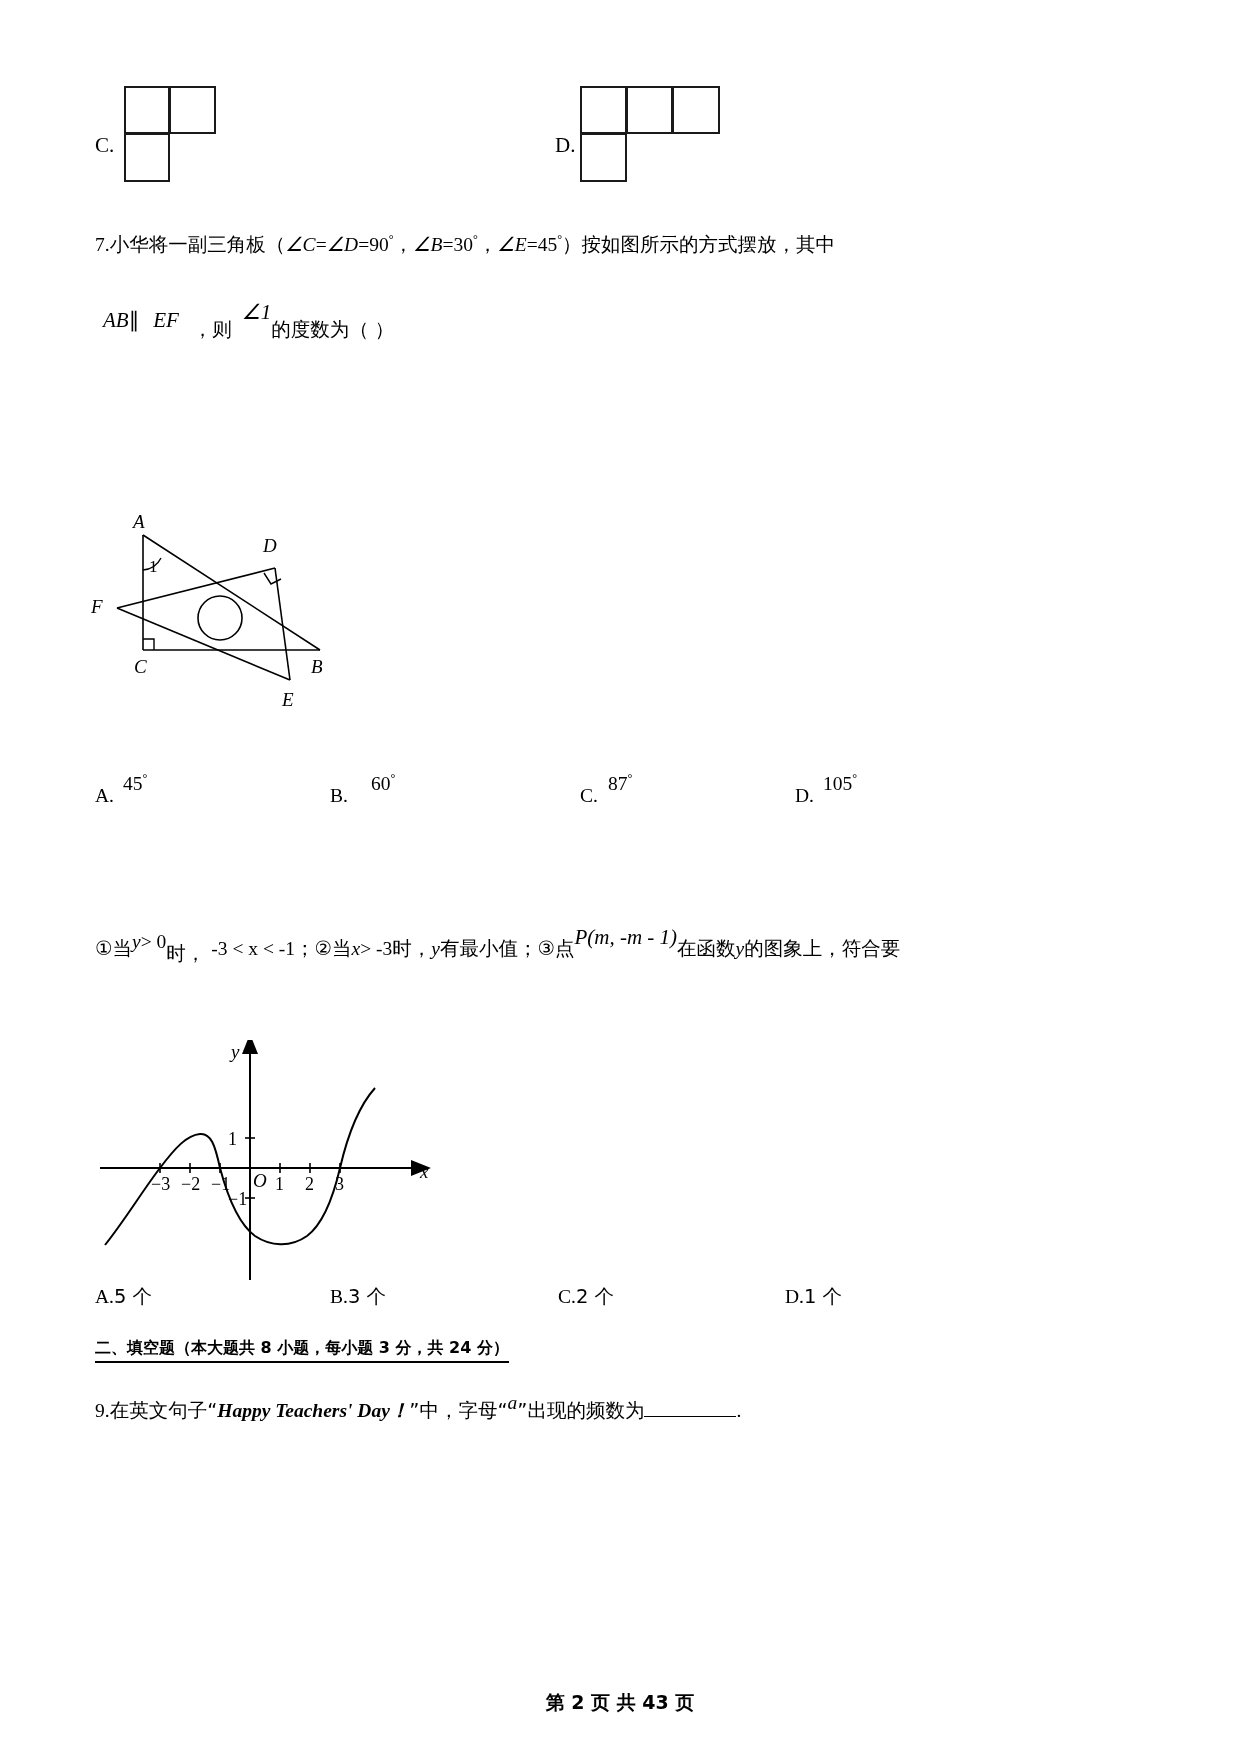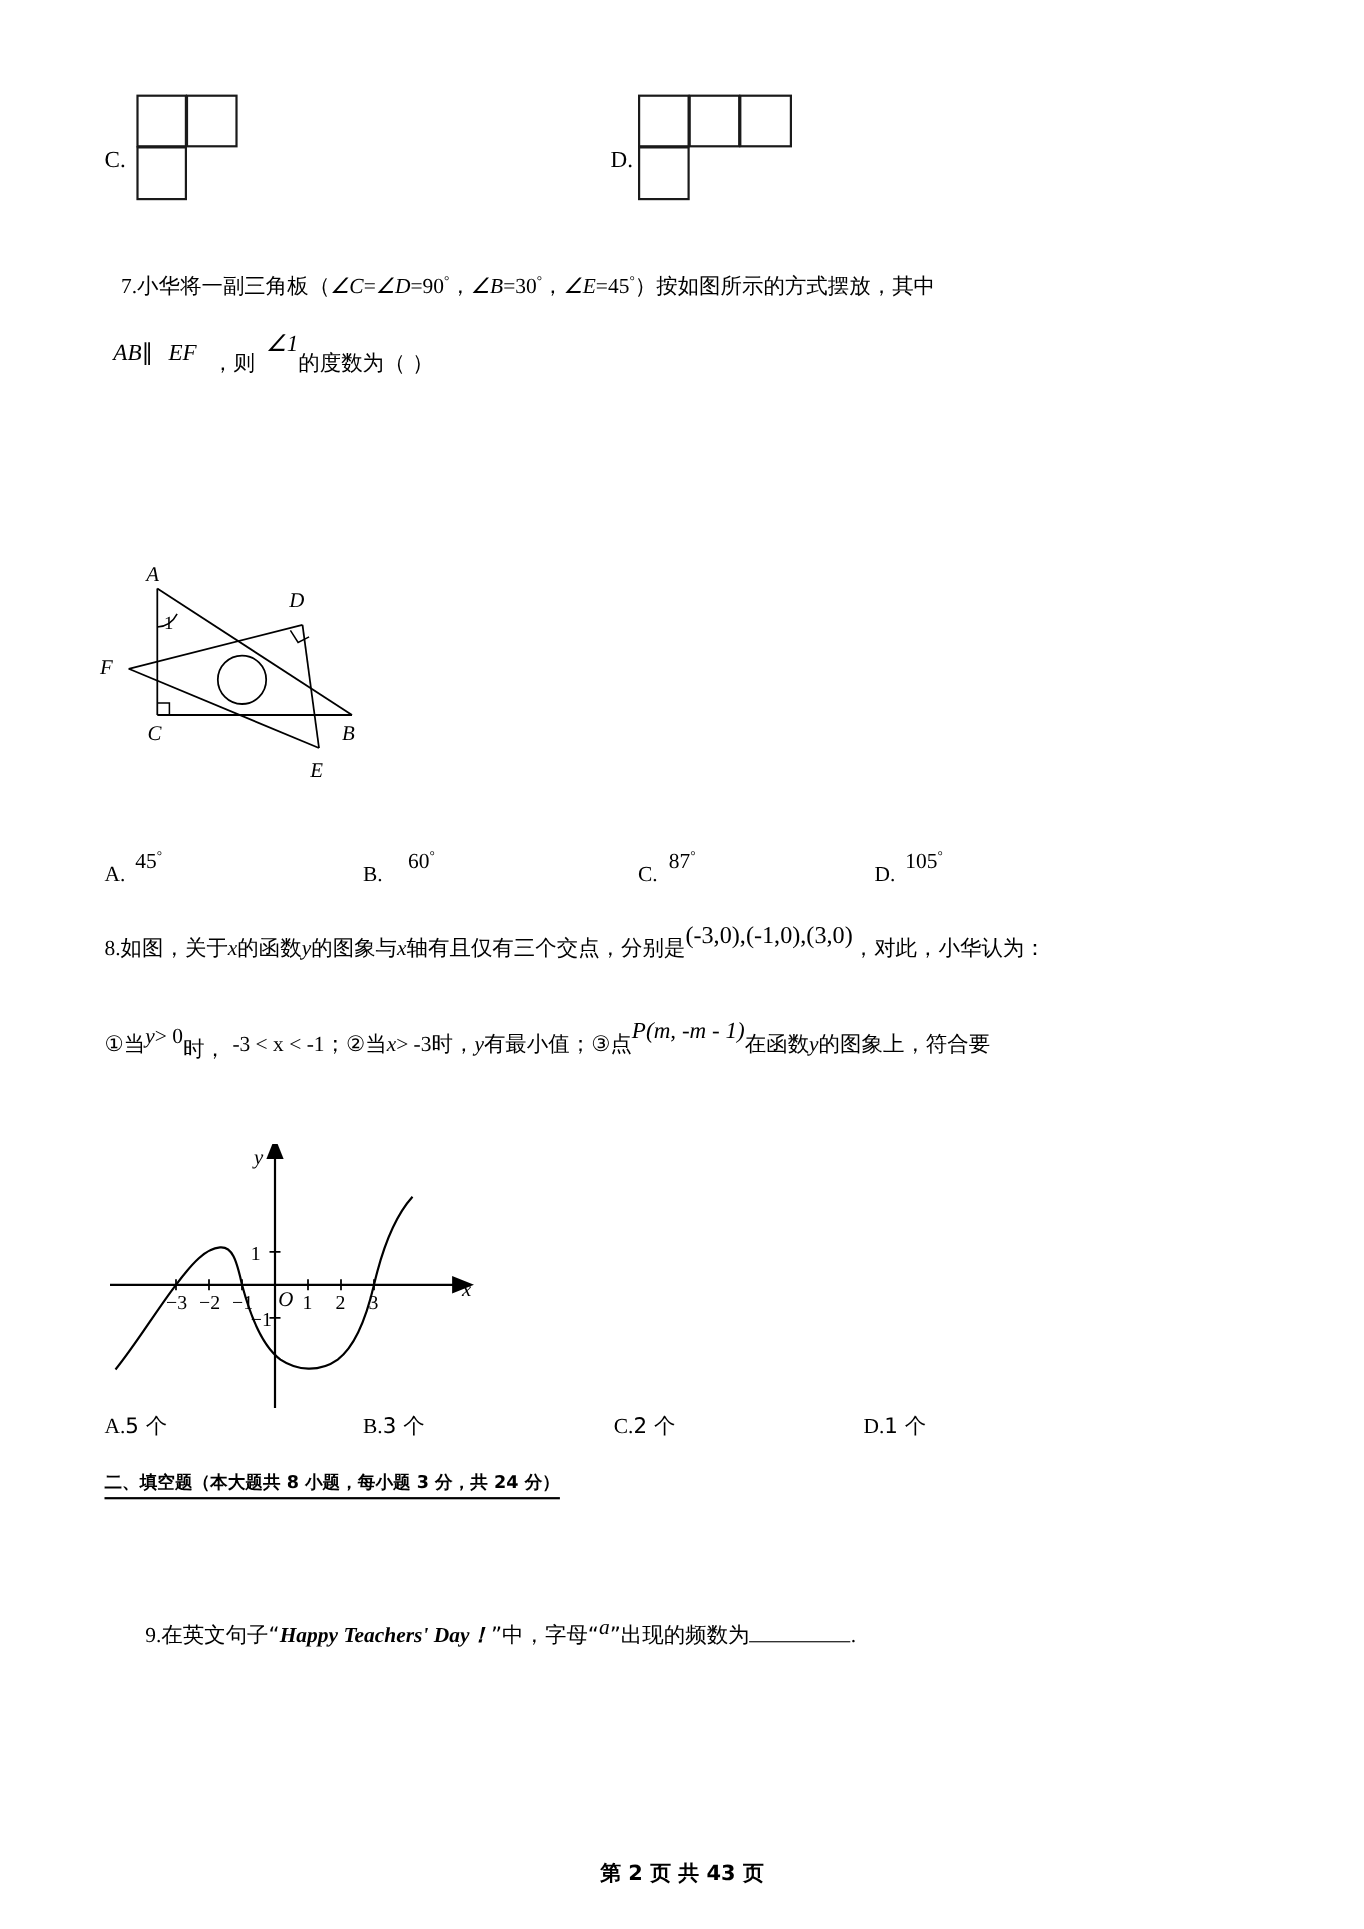--- a/index.html
+++ b/index.html
@@ -83,21 +83,21 @@
   </div>
 
   <div class="abs" id="opt-d-label">D.</div>
   <div class="abs" id="netD">
     <div class="netbox s1"></div>
     <div class="netbox s2"></div>
     <div class="netbox s3"></div>
     <div class="netbox s4"></div>
   </div>
 
-  <div class="qline" style="left:95px;top:240px;margin-left:15px;">
+  <div class="qline" style="left:95px;top:224px;">
     <span class="mn">7.</span><span class="cn">小华将一副三角板（</span><span class="mi">∠C</span><span class="mn">=</span><span class="mi">∠D</span><span class="mn">=90</span><span class="sup mn">°</span><span class="cn">，</span><span class="mi">∠B</span><span class="mn">=30</span><span class="sup mn">°</span><span class="cn">，</span><span class="mi">∠E</span><span class="mn">=45</span><span class="sup mn">°</span><span class="cn">）按如图所示的方式摆放，其中</span>
   </div>
 
   <div class="qline" style="left:103px;top:305px;">
     <span class="mi" style="font-size:21px;">AB</span><span class="mn" style="font-size:21px;">∥</span><span style="display:inline-block;width:14px;"></span><span class="mi" style="font-size:21px;">EF</span><span style="display:inline-block;width:14px;"></span><span class="cn" style="position:relative;top:9px;">，则</span><span style="display:inline-block;width:10px;"></span><span class="mi" style="font-size:21px;position:relative;top:-8px;">∠1</span><span class="cn" style="position:relative;top:9px;">的度数为（    ）</span>
   </div>
 
   <div id="geo7">
     <svg width="330" height="230" viewBox="0 0 330 230">
 
@@ -150,23 +150,20 @@
     </span>
 
     <span class="opt" style="left:700px;top:10px;">
       <span class="ltr">D.</span>
     </span>
     <span class="opt" style="left:728px;top:-4px;">
       <span class="mn">105</span><span class="sup mn">°</span>
     </span>
   </div>
 
-  <div class="qline" style="left:95px;top:846px;">
-    <span class="mn">8.</span><span class="cn">如图，关于</span><span class="mi">x</span><span class="cn">的函数</span><span class="mi">y</span><span class="cn">的图象与</span><span class="mi">x</span><span class="cn">轴有且仅有三个交点，分别是</span><span class="mn" style="font-size:22px;position:relative;top:-11px;">(-3,0),(-1,0),(3,0)</span><span class="cn">，对此，小华认为：</span>
-  </div>
 
   <div class="qline" style="left:95px;top:933px;">
     <span class="cn">①当</span><span class="mi" style="position:relative;top:-7px;">y</span><span class="mn" style="position:relative;top:-7px;">&gt; 0</span><span class="cn" style="position:relative;top:5px;">时，</span><span style="display:inline-block;width:6px;"></span><span class="mn">-3 &lt; x &lt; -1</span><span class="cn">；</span><span class="cn">②当</span><span class="mi">x</span><span class="mn">&gt; -3</span><span class="cn">时，</span><span class="mi">y</span><span class="cn">有最小值；</span><span class="cn">③点</span><span class="mi" style="font-size:21px;position:relative;top:-11px;">P(m, -m - 1)</span><span class="cn">在函数</span><span class="mi">y</span><span class="cn">的图象上，符合要</span>
   </div>
 
 
   <div id="graph8">
     <svg width="360" height="250" viewBox="0 0 360 250">
       <defs>
         <marker id="arrHead" markerWidth="10" markerHeight="8" refX="1" refY="4" orient="auto">
@@ -222,19 +219,19 @@
     <span class="opt" style="left:463px;">
       <span class="ltr">C.</span><span class="cn">2 个</span>
     </span>
     <span class="opt" style="left:690px;">
       <span class="ltr">D.</span><span class="cn">1 个</span>
     </span>
   </div>
 
   <div id="sec2">二、填空题（本大题共 8 小题，每小题 3 分，共 24 分）</div>
 
-  <div class="qline" style="left:95px;top:1472px;margin-left:37px;">
+  <div class="qline" style="left:95px;top:1396px;">
     <span class="mn">9.</span><span class="cn">在英文句子“</span><span class="mi" style="font-weight:bold;">Happy Teachers' Day！</span><span class="cn">”中，字母“</span><span class="mi" style="position:relative;top:-8px;">a</span><span class="cn">”出现的频数为</span><span class="blank-ul"></span><span class="mn">.</span>
   </div>
 
   <div id="footer">第 2 页 共 43 页</div>
 
 </div>
 
 </body></html>

